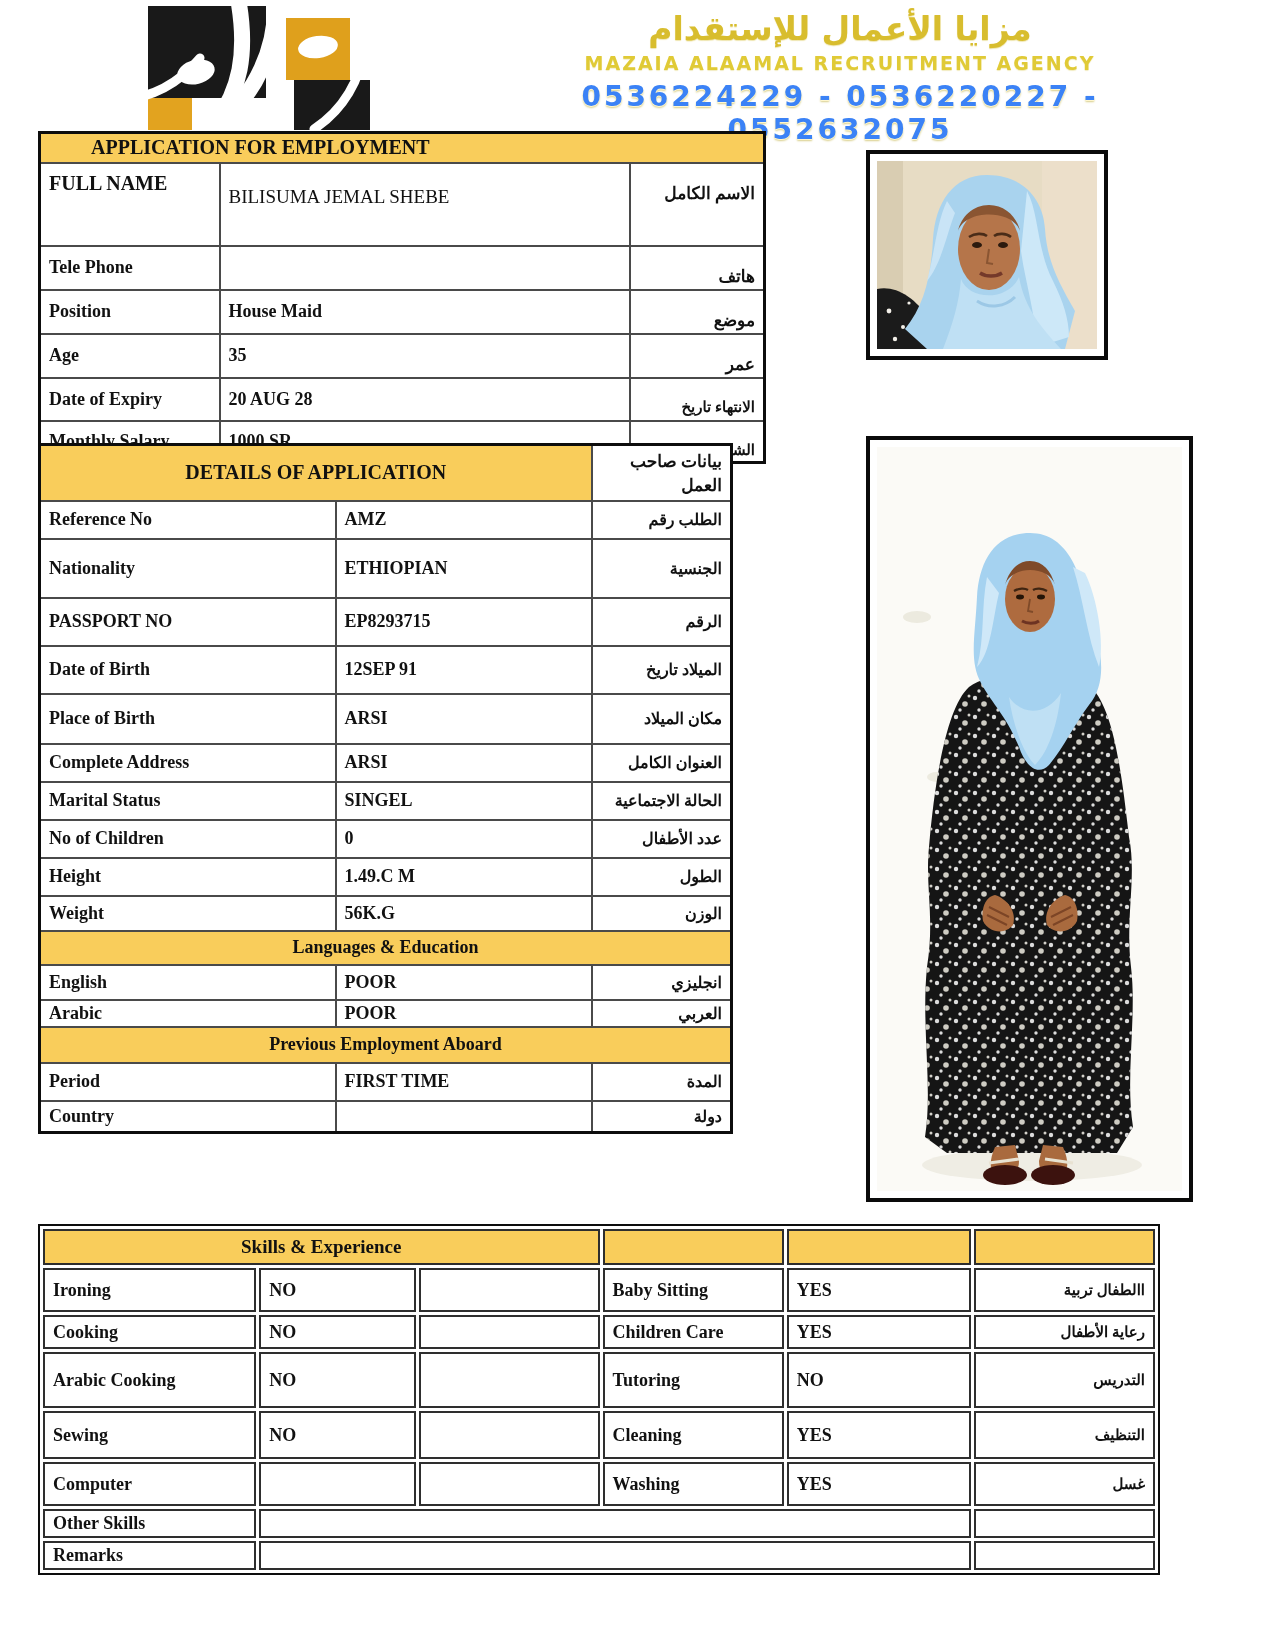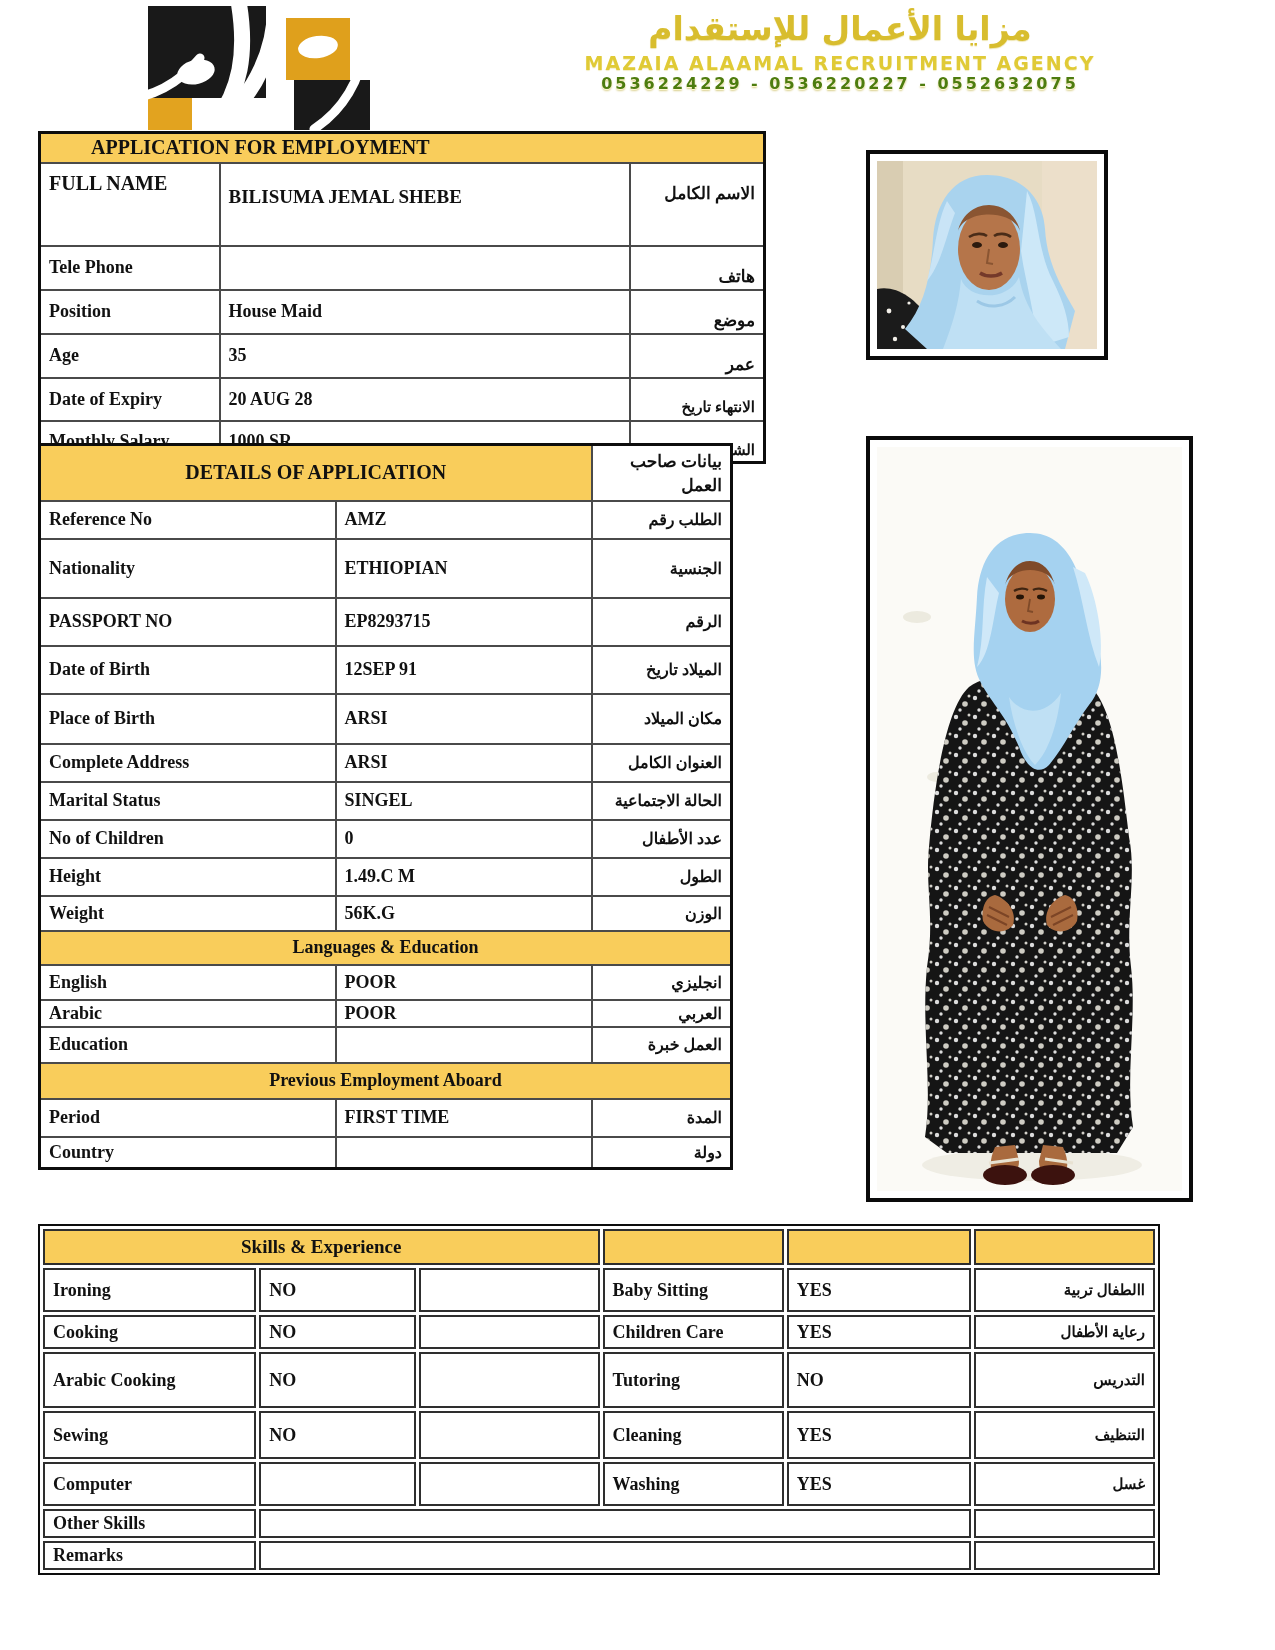--- a/index.html
+++ b/index.html
@@ -6,34 +6,34 @@
   .page{position:relative;width:1275px;height:1650px;background:#ffffff;overflow:hidden;
         font-family:"Liberation Serif",serif;color:#111;}
   
   .logo{position:absolute;left:118px;top:2px;width:252px;height:128px;}
   .agency{position:absolute;left:470px;top:10px;width:740px;text-align:center;
           font-family:"DejaVu Sans",sans-serif;}
   .agency .ar-title{font-size:33px;font-weight:bold;color:#d8bd2e;direction:rtl;
           text-shadow:0 1px 1px #efe6b0;line-height:1.15;}
   .agency .en-title{font-size:19px;font-weight:bold;color:#e0ca36;letter-spacing:2px;
           margin-top:4px;text-shadow:0 1px 1px #f2ecc0;}
-  .agency .phones{font-size:16px;font-weight:bold;color:#4d7c0f;letter-spacing:3px;
-          text-shadow:0 1px 0 #fff7cf,0 2px 2px #d9cf8a;}
+  .agency .phones{font-size:28px;font-weight:bold;color:#3b82f6;letter-spacing:3px;
+          margin-top:6px;text-shadow:0 1px 0 #fff7cf,0 2px 2px #d9cf8a;}
   
   table{border-collapse:collapse;table-layout:fixed;background:#fff;}
   td{border:2px solid #4a4a4a;padding:2px 8px;vertical-align:middle;overflow:hidden;}
   .tbl{position:absolute;border:3px solid #0d0d0d;}
   .yellow{background:#f9cd5b;}
   .hdr-cell{font-size:20px;font-weight:bold;}
   .lbl{font-size:18px;font-weight:bold;text-align:left;}
   .val{font-size:18px;font-weight:bold;text-align:left;}
   .ar{font-size:16px;font-weight:bold;text-align:right;direction:rtl;}
   
   .t1 .big-lbl{font-size:20px;vertical-align:top;padding-top:8px;}
-  .t1 .name-val{font-weight:bold;font-size:19px;vertical-align:top;padding-top:22px;}
+  .t1 .name-val{font-weight:normal;font-size:19px;vertical-align:top;padding-top:22px;}
   .t1 .ar{vertical-align:top;padding-top:19px;font-size:17px;}
   
   .dt-ar{font-size:17px;line-height:1.4;vertical-align:top;padding-top:4px;}
   
   .t3{border-collapse:separate;border-spacing:3px;border:2px solid #0d0d0d;}
   .t3 td{border:2px solid #2e2e2e;margin-top:28px;}
   .t3 .ar{font-size:15px;}
   
   .photo-frame{position:absolute;border:4px solid #0a0a0a;background:#ffffff;padding:7px;}
   .photo-frame svg{display:block;}
@@ -205,25 +205,20 @@
       <td class="lbl">English</td>
       <td class="val">POOR</td>
       <td class="ar">انجليزي</td>
     </tr>
     <tr style="height:17px">
       <td class="lbl">Arabic</td>
       <td class="val">POOR</td>
       <td class="ar">العربي</td>
     </tr>
     <tr style="height:36px">
-      <td class="lbl">Education</td>
-      <td class="val"></td>
-      <td class="ar">العمل خبرة</td>
-    </tr>
-    <tr style="height:36px">
       <td colspan="3" class="yellow hdr-cell" style="text-align:center;font-size:18px">Previous Employment Aboard</td>
     </tr>
     <tr style="height:38px">
       <td class="lbl">Period</td>
       <td class="val">FIRST TIME</td>
       <td class="ar">المدة</td>
     </tr>
     <tr style="height:32px">
       <td class="lbl">Country</td>
       <td class="val"></td>

